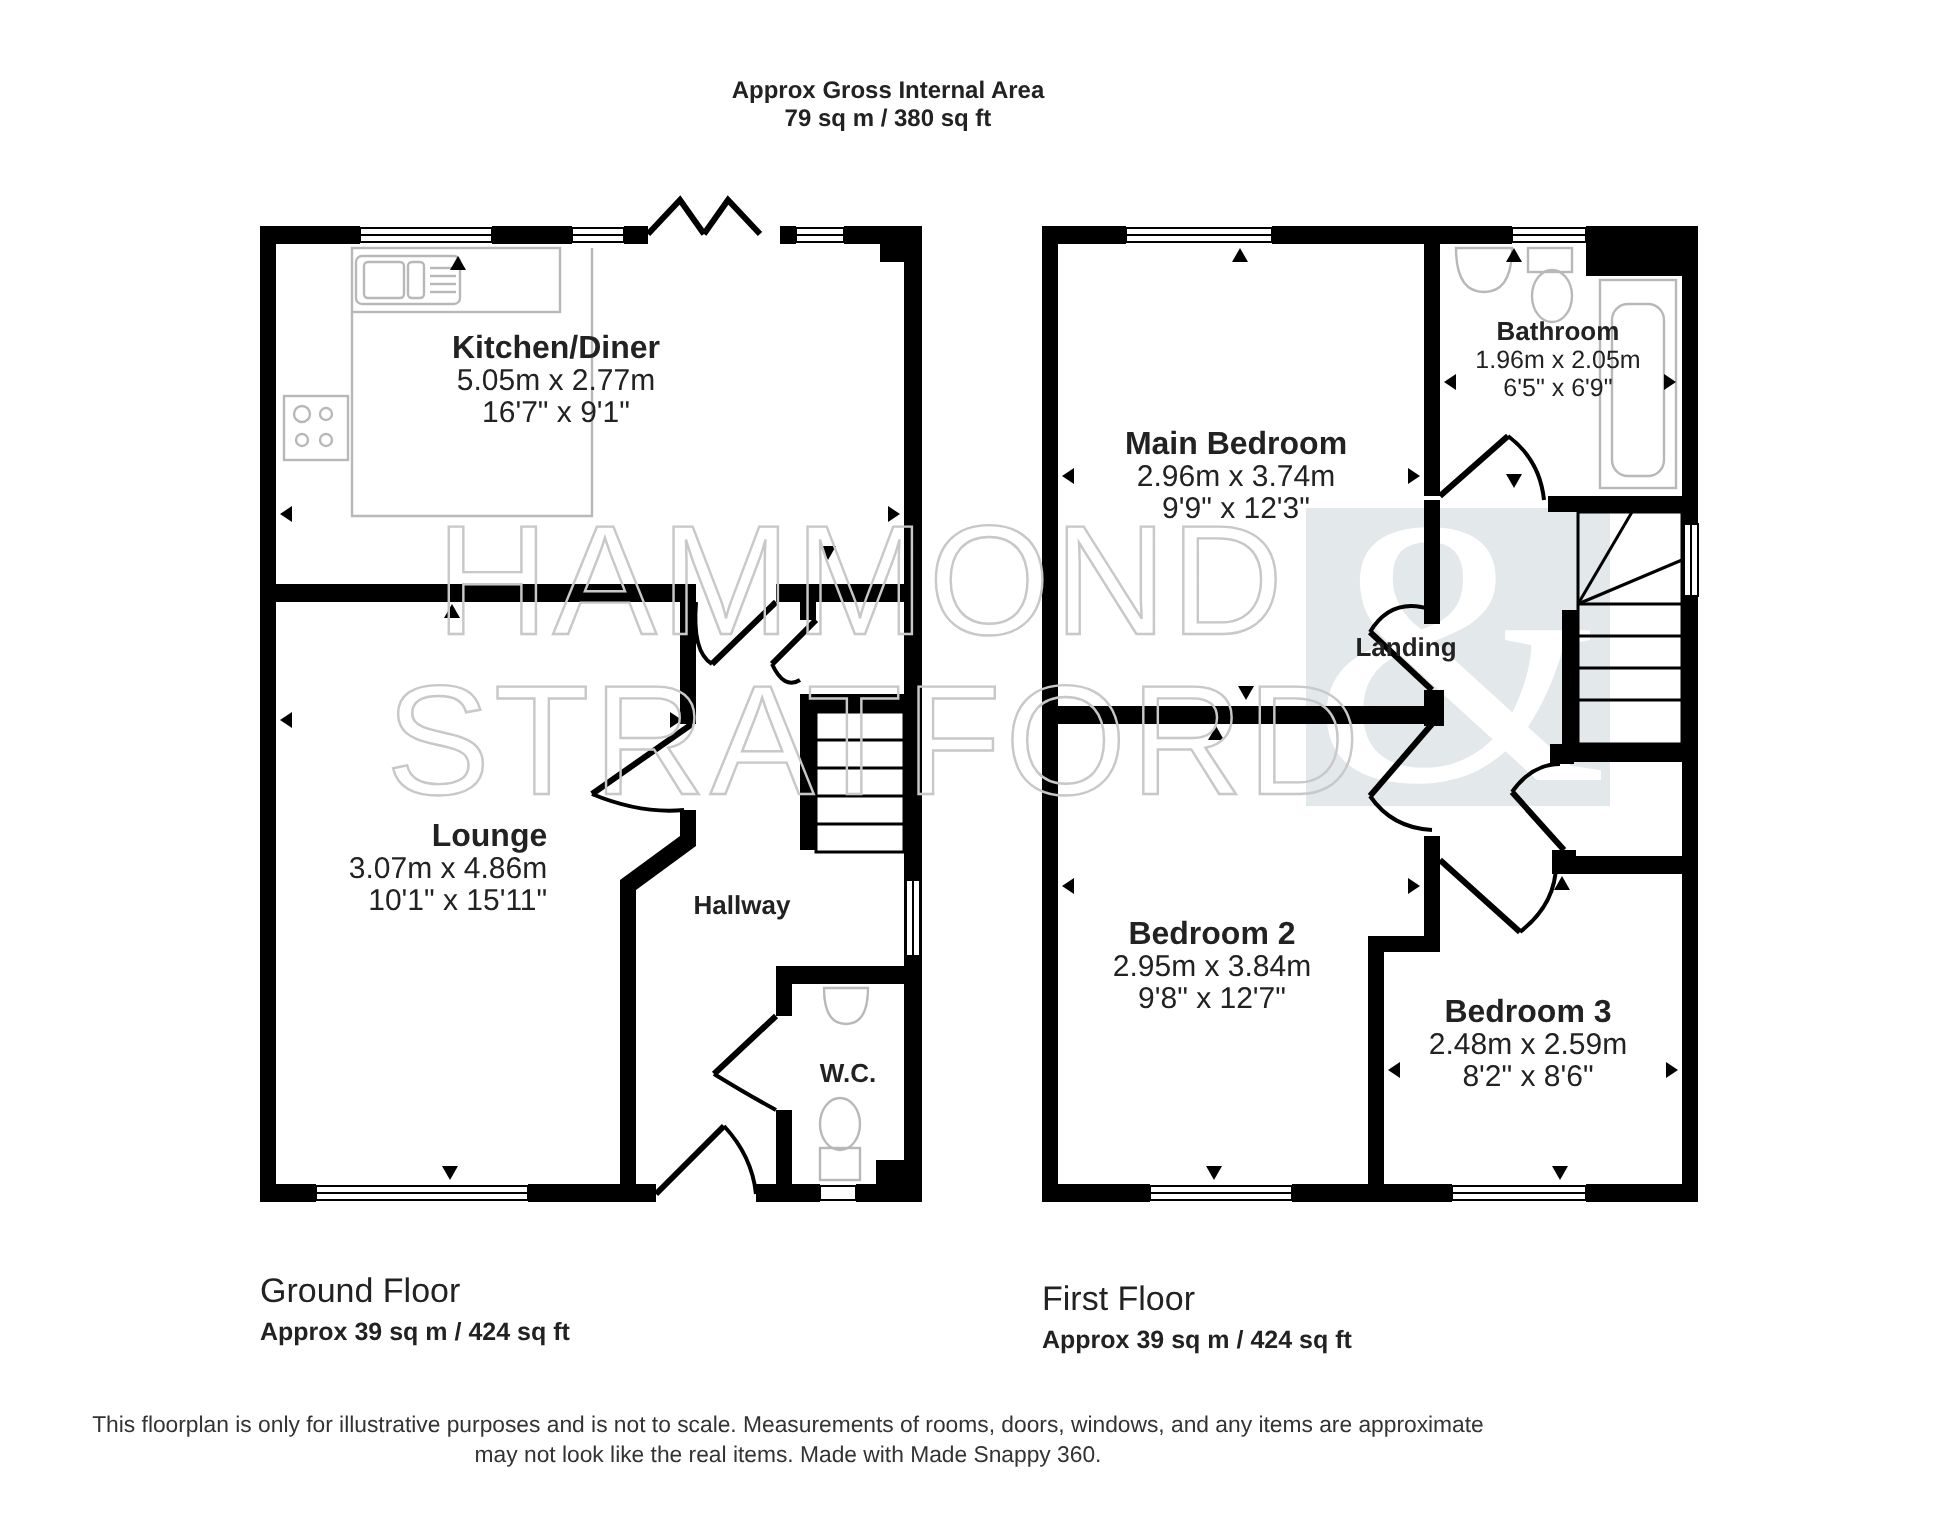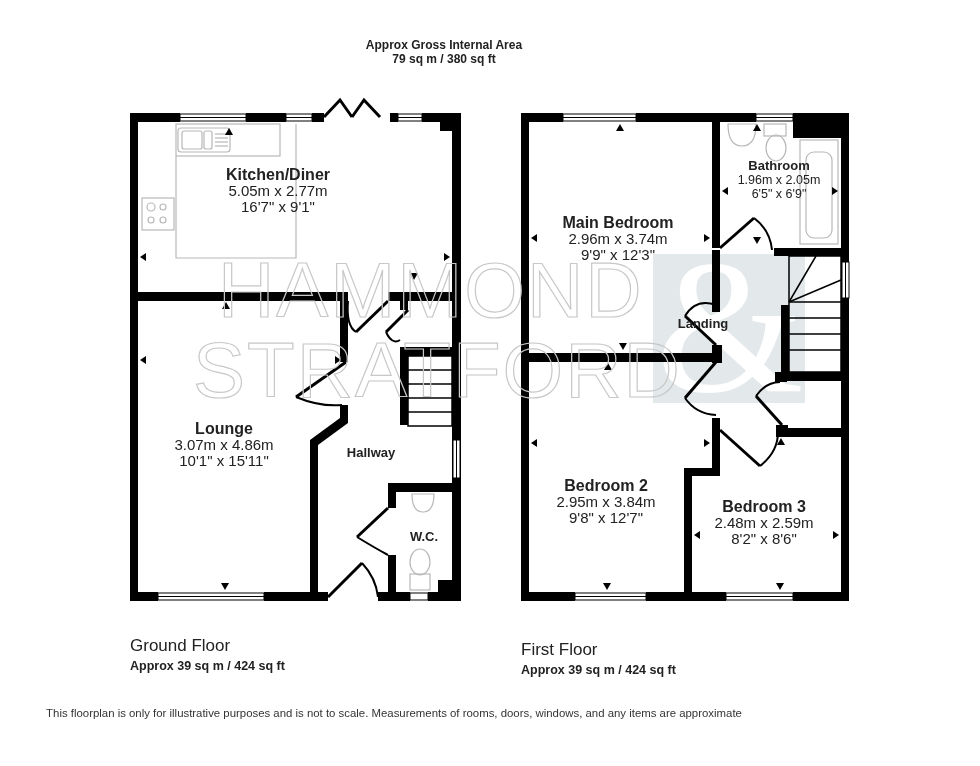--- a/index.html
+++ b/index.html
@@ -226,21 +226,21 @@
 </svg>
 
 <div class="wm" style="left:218px;top:250px;">HAMMOND</div>
 <div class="wm" style="left:193px;top:330px;">STRATFORD</div>
 
 <div class="room-label" style="left:278px;top:166px;">
   <div class="room-name">Kitchen/Diner</div>
   <div class="room-dim">5.05m x 2.77m</div>
   <div class="room-dim">16'7" x 9'1"</div>
 </div>
-<div class="room-label" style="left:224px;top:420px;">
+<div class="room-label" style="left:224px;top:410px;text-align:right;">
   <div class="room-name">Lounge</div>
   <div class="room-dim">3.07m x 4.86m</div>
   <div class="room-dim">10'1" x 15'11"</div>
 </div>
 <div class="room-label" style="left:371px;top:445px;">
   <div class="room-name small">Hallway</div>
 </div>
 <div class="room-label" style="left:424px;top:529px;">
   <div class="room-name small">W.C.</div>
 </div>
@@ -251,21 +251,21 @@
   <div class="room-dim">9'9" x 12'3"</div>
 </div>
 <div class="room-label" style="left:779px;top:158px;">
   <div class="room-name small">Bathroom</div>
   <div class="room-dim small">1.96m x 2.05m</div>
   <div class="room-dim small">6'5" x 6'9"</div>
 </div>
 <div class="room-label" style="left:703px;top:316px;">
   <div class="room-name small">Landing</div>
 </div>
-<div class="room-label" style="left:606px;top:477px;">
+<div class="room-label" style="left:606px;top:459px;">
   <div class="room-name">Bedroom 2</div>
   <div class="room-dim">2.95m x 3.84m</div>
   <div class="room-dim">9'8" x 12'7"</div>
 </div>
 <div class="room-label" style="left:764px;top:498px;">
   <div class="room-name">Bedroom 3</div>
   <div class="room-dim">2.48m x 2.59m</div>
   <div class="room-dim">8'2" x 8'6"</div>
 </div>
 
@@ -273,13 +273,14 @@
   <div class="floor-title">Ground Floor</div>
   <div class="floor-area">Approx 39 sq m / 424 sq ft</div>
 </div>
 <div class="abs" style="left:521px;top:640px;">
   <div class="floor-title">First Floor</div>
   <div class="floor-area">Approx 39 sq m / 424 sq ft</div>
 </div>
 
 <div class="abs disclaimer">
   <div>This floorplan is only for illustrative purposes and is not to scale. Measurements of rooms, doors, windows, and any items are approximate</div>
+  <div>may not look like the real items. Made with Made Snappy 360.</div>
 </div>
 
 </body></html>

